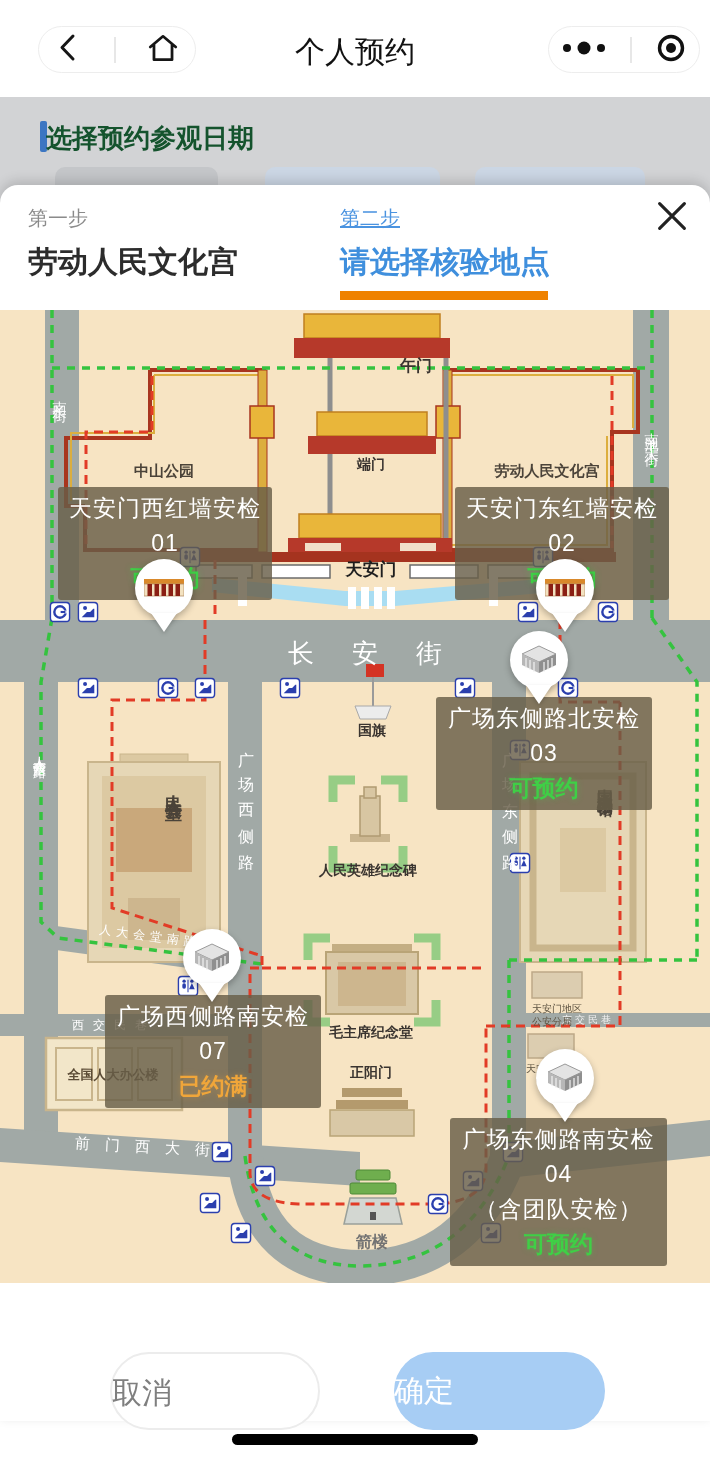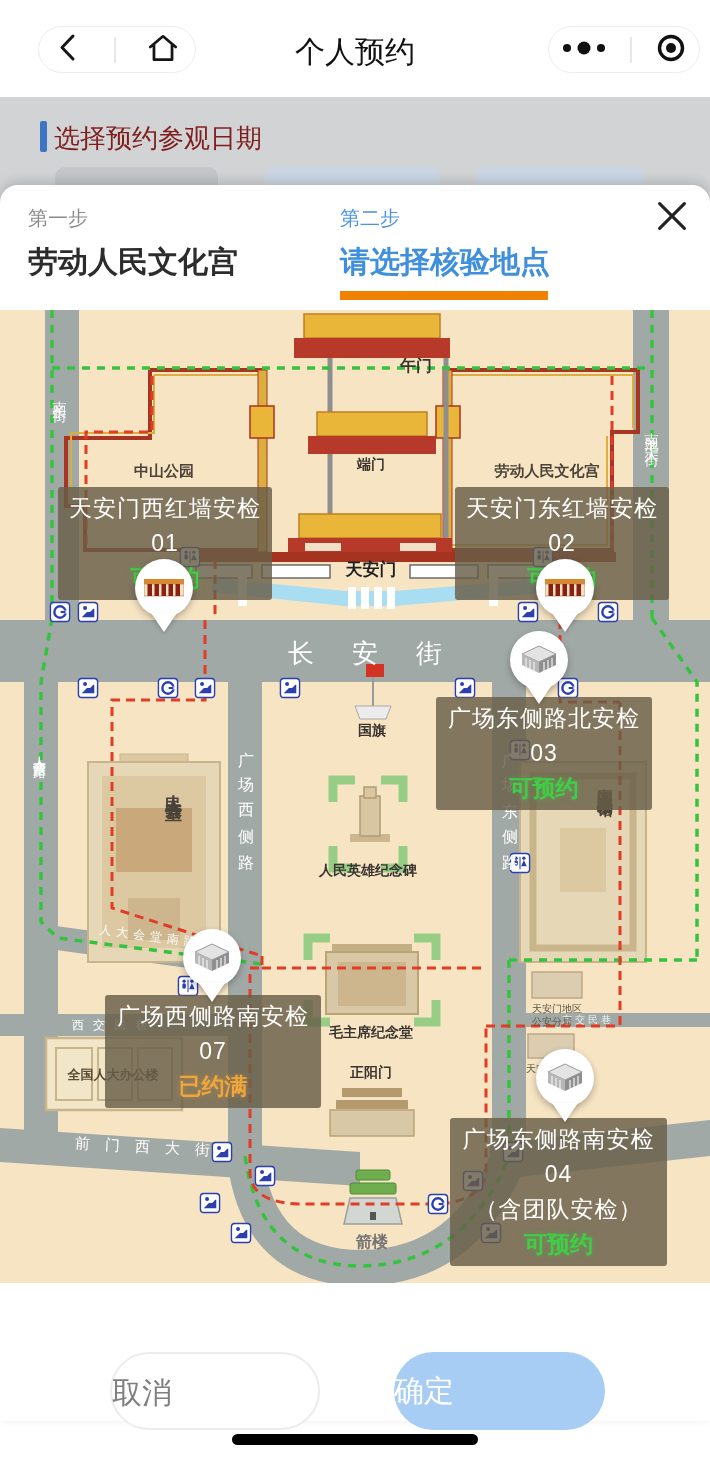--- a/index.html
+++ b/index.html
@@ -12,35 +12,35 @@
   .capsule { position:absolute; top:26px; height:47px; border:1.5px solid #ededed; border-radius:24px; background:#fff;
              display:flex; align-items:center; justify-content:space-around; }
   .capsule-left { left:38px; width:158px; }
   .capsule-right { left:548px; width:152px; }
   .cap-divider { width:1.5px; height:26px; background:#e7e7e7; }
   .navbar-title { position:absolute; top:32px; left:0; width:710px; text-align:center; font-size:30px; color:#111; font-weight:500; }
 
   
   .underlay { position:absolute; top:97px; left:0; width:710px; height:135px; background:#d2d3d5; z-index:4; }
   .section-bar { position:absolute; left:40px; top:24px; width:7px; height:31px; background:#3c76c2; border-radius:2px; }
-  .section-title { position:absolute; left:54px; top:24px; font-size:26px; font-weight:normal; color:#7f1d1d; }
+  .section-title { position:absolute; left:46px; top:24px; font-size:26px; font-weight:bold; color:#14532d; }
   .date-btn { position:absolute; top:70px; height:62px; border-radius:10px; }
   .date-btn-1 { left:55px; width:163px; background:#c4c6c9; }
   .date-btn-2 { left:265px; width:175px; background:#cbd6e4; }
   .date-btn-3 { left:475px; width:170px; background:#cbd6e4; }
 
   
   .sheet { position:absolute; top:185px; left:0; width:710px; height:1236px; background:#fff;
            border-radius:18px 18px 0 0; box-shadow:0 -4px 12px rgba(0,0,0,.15); z-index:10; }
   .step { position:absolute; top:20px; }
   .step-1 { left:28px; }
   .step-2 { left:340px; }
   .step-label { font-size:20px; color:#8b8b8b; margin-bottom:10px; }
   .step-title { font-size:30px; font-weight:bold; color:#2c2c2c; }
-  .step-2 .step-label { color:#4a93e0; }
+  .step-2 .step-label { color:#4a93e0;text-decoration:underline; }
   .step-2 .step-title { color:#3f8fdd; }
   .step-underline { position:absolute; left:340px; top:106px; width:208px; height:9px; background:#ef8200; }
   .close-btn { position:absolute; right:20px; top:13px; width:36px; height:36px; cursor:pointer; }
 
   
   .map { position:absolute; top:125px; left:0; width:710px; height:973px; overflow:hidden; background:#f7e4c3; }
   .map-svg { position:absolute; inset:0; z-index:1; }
   .lbl { position:absolute; z-index:10; white-space:nowrap; }
   .ctr { transform:translateX(-50%); }
   .dark-lbl { color:#3a3430; font-weight:bold; font-size:14px; }

